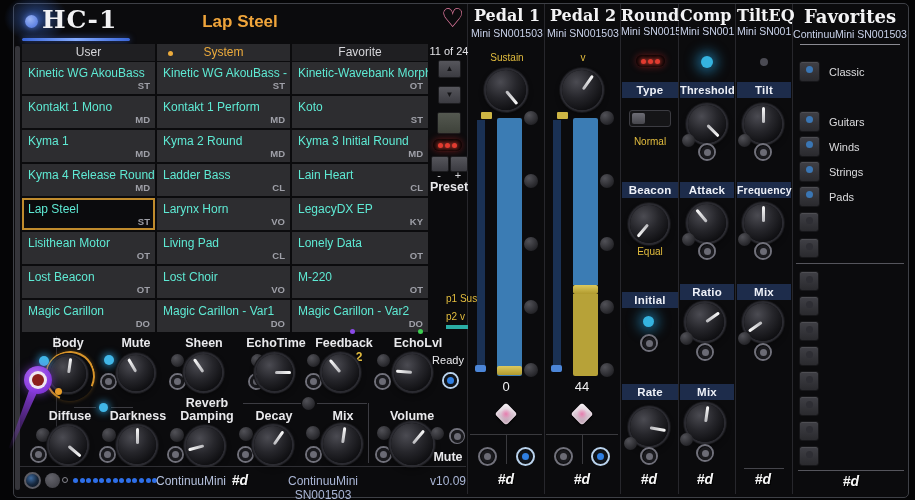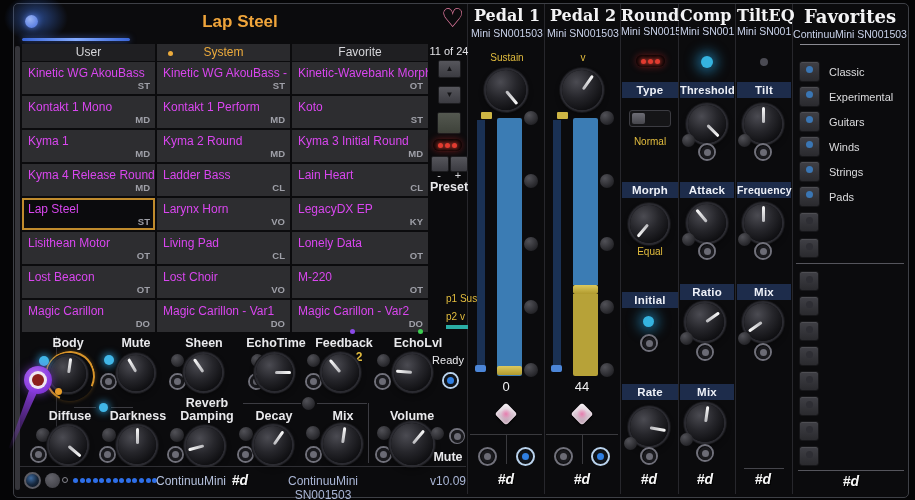--- a/index.html
+++ b/index.html
@@ -23,21 +23,21 @@
   .jack::after{content:"";position:absolute;left:50%;top:50%;width:7px;height:7px;margin:-3.5px 0 0 -3.5px;border-radius:50%;background:#6b6b75;box-shadow:0 0 0 3px #1a1a1e;}
   .jack.blue{border-color:#b9d2ec;}
   .jack.blue::after{background:#2f7fe2;box-shadow:0 0 0 3px #10151c;}
   .bluedot{border-radius:50%;background:#41b7e8;box-shadow:0 0 7px 2px rgba(50,170,230,.6);}
   .glowblue{border-radius:50%;background:#35b3e0;box-shadow:0 0 12px 5px rgba(40,160,220,.5);}
   .graydot{border-radius:50%;background:#4a4a52;}
   .redled{background:#1e0a0a;border-radius:6px;display:flex;align-items:center;justify-content:center;gap:2px;box-shadow:0 0 7px rgba(225,45,45,.4),inset 0 0 3px #000;}
   .redled i{width:5px;height:5px;border-radius:50%;background:#e23b30;box-shadow:0 0 4px #ff5040;display:block;}
   .grid{display:grid;grid-template-columns:133px 133px 136px;gap:2px;}
   .cell{position:relative;background:#2d2d30;overflow:hidden;}
-  .cell .nm{position:absolute;left:6px;top:4px;font-size:12px;color:#d946ef;white-space:nowrap;}
+  .cell .nm{position:absolute;left:6px;top:4px;font-size:12px;color:#5eead4;white-space:nowrap;}
   .cell .tg{position:absolute;right:5px;bottom:3px;font-size:9.5px;color:#9fa0a8;font-weight:bold;}
   .cell.sel{background:#0b0b0d;box-shadow:inset 0 0 0 2px #c08b2d;}
   .tab{background:#1f1f22;color:#d6d6da;font-size:12px;text-align:center;line-height:17px;height:17px;position:relative;}
   .tab.act{background:#2a2a2d;color:#ecab3c;}
   .tab.act::before{content:"";position:absolute;left:11px;top:6.5px;width:5px;height:5px;border-radius:50%;background:#ecab3c;}
   .navbtn{background:linear-gradient(#56565c,#3b3b41);border:1px solid #1d1d20;border-radius:2px;color:#141417;font-size:8px;text-align:center;line-height:15px;}
   .sq{background:linear-gradient(#404046,#2a2a2e);border:1px solid #17171a;border-radius:3px;box-shadow:inset 0 1px 0 rgba(255,255,255,.08);box-sizing:border-box;}
   .sq::after{content:"";position:absolute;left:50%;top:42%;width:7px;height:7px;margin:-3.5px 0 0 -3.5px;border-radius:50%;background:#3a76b4;}
   .sq.off::after{background:#2e2e34;}
   .fav{position:absolute;left:799px;display:flex;align-items:center;gap:9px;height:21px;}
@@ -67,20 +67,21 @@
   <div class="abs" style="left:15px;top:46px;width:5px;height:444px;background:#35353a;border-radius:2px;"></div>
 
   <div class="abs vline" style="left:467px;top:4px;height:490px;"></div>
   <div class="abs vline" style="left:544px;top:4px;height:490px;"></div>
   <div class="abs vline" style="left:620px;top:4px;height:490px;"></div>
   <div class="abs vline" style="left:678px;top:4px;height:490px;"></div>
   <div class="abs vline" style="left:735px;top:4px;height:490px;"></div>
   <div class="abs vline" style="left:792px;top:4px;height:490px;"></div>
 
   <div class="abs" style="left:25px;top:15px;width:13px;height:13px;border-radius:50%;background:radial-gradient(circle at 38% 32%,#9ab4f4,#5f82e2 70%);box-shadow:0 0 6px rgba(100,140,255,.7);"></div>
+  <div class="abs serif" style="left:42px;top:5px;font-size:25px;font-weight:bold;color:#f2f2f4;letter-spacing:1px;">HC-1</div>
   <div class="abs" style="left:22px;top:38px;width:108px;height:3px;background:linear-gradient(90deg,#3a66d8,#84abff 50%,#3a66d8);box-shadow:0 0 6px rgba(80,130,255,.6);border-radius:2px;"></div>
   <div class="abs" style="left:160px;top:12px;width:160px;text-align:center;font-size:17px;font-weight:bold;color:#f0a53b;">Lap Steel</div>
   <div class="abs" style="left:441px;top:4px;font-size:26px;color:#e87ca2;line-height:28px;">♡</div>
 
   <div class="abs" style="left:22px;top:44px;width:404px;display:grid;grid-template-columns:133px 133px 136px;gap:2px;">
     <div class="tab"><span>User</span></div>
     <div class="tab act"><span>System</span></div>
     <div class="tab"><span>Favorite</span></div>
   </div>
 
@@ -265,21 +266,21 @@
   <div class="abs redled" style="left:636px;top:55px;width:29px;height:12px;">
       <i></i>
       <i></i>
       <i></i>
     </div>
   <div class="abs band" style="left:622px;top:82px;width:56px;">Type</div>
   <div class="abs hslider" style="left:629px;top:110px;width:42px;height:17px;">
       <i></i>
     </div>
   <div class="abs yl" style="left:622px;top:136px;width:56px;">Normal</div>
-  <div class="abs band" style="left:622px;top:182px;width:56px;">Morph</div>
+  <div class="abs band" style="left:622px;top:182px;width:56px;">Beacon</div>
   <div class="abs knob" style="left:630px;top:205px;width:38px;height:38px;">
       <div class="rot" style="transform:rotate(-140deg)">
         <i></i>
       </div>
     </div>
   <div class="abs yl" style="left:622px;top:246px;width:56px;">Equal</div>
   <div class="abs band" style="left:622px;top:292px;width:56px;">Initial</div>
   <div class="abs glowblue" style="left:643px;top:316px;width:11px;height:11px;"></div>
   <div class="abs jack" style="left:640px;top:334px;width:18px;height:18px;"></div>
   <div class="abs band" style="left:622px;top:384px;width:56px;">Rate</div>
@@ -358,24 +359,20 @@
   <div class="abs jack" style="left:754px;top:343px;width:18px;height:18px;"></div>
   <div class="abs hline" style="left:744px;top:468px;width:40px;background:#45454b;"></div>
   <div class="abs hash" style="left:741px;top:471px;width:44px;">#d</div>
 
   <div class="abs serif" style="left:792px;top:6px;width:116px;text-align:center;font-size:18px;font-weight:bold;color:#f3f3f5;">Favorites</div>
   <div class="abs colsub" style="left:792px;top:28px;width:116px;">ContinuuMini SN001503</div>
   <div class="abs hline" style="left:800px;top:44px;width:100px;background:#8b8b92;"></div>
   <div class="fav" style="top:61px;">
       <div class="sq"></div>
       <span>Classic</span>
-    </div>
-  <div class="fav" style="top:86px;">
-      <div class="sq"></div>
-      <span>Experimental</span>
     </div>
   <div class="fav" style="top:111px;text-align:right;">
       <div class="sq"></div>
       <span>Guitars</span>
     </div>
   <div class="fav" style="top:136px;">
       <div class="sq"></div>
       <span>Winds</span>
     </div>
   <div class="fav" style="top:161px;">

